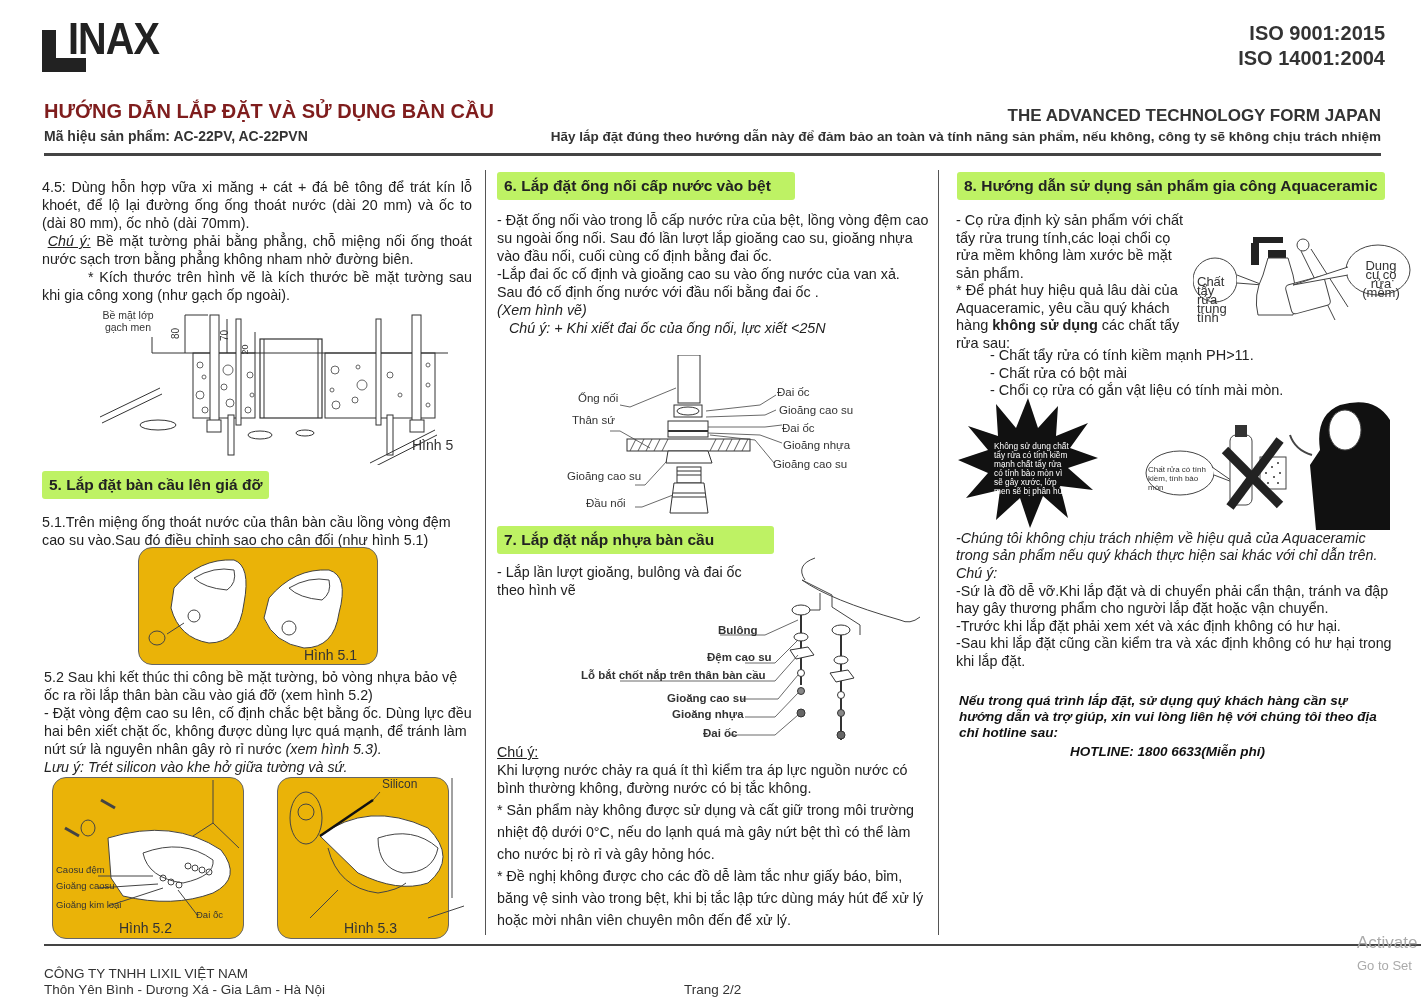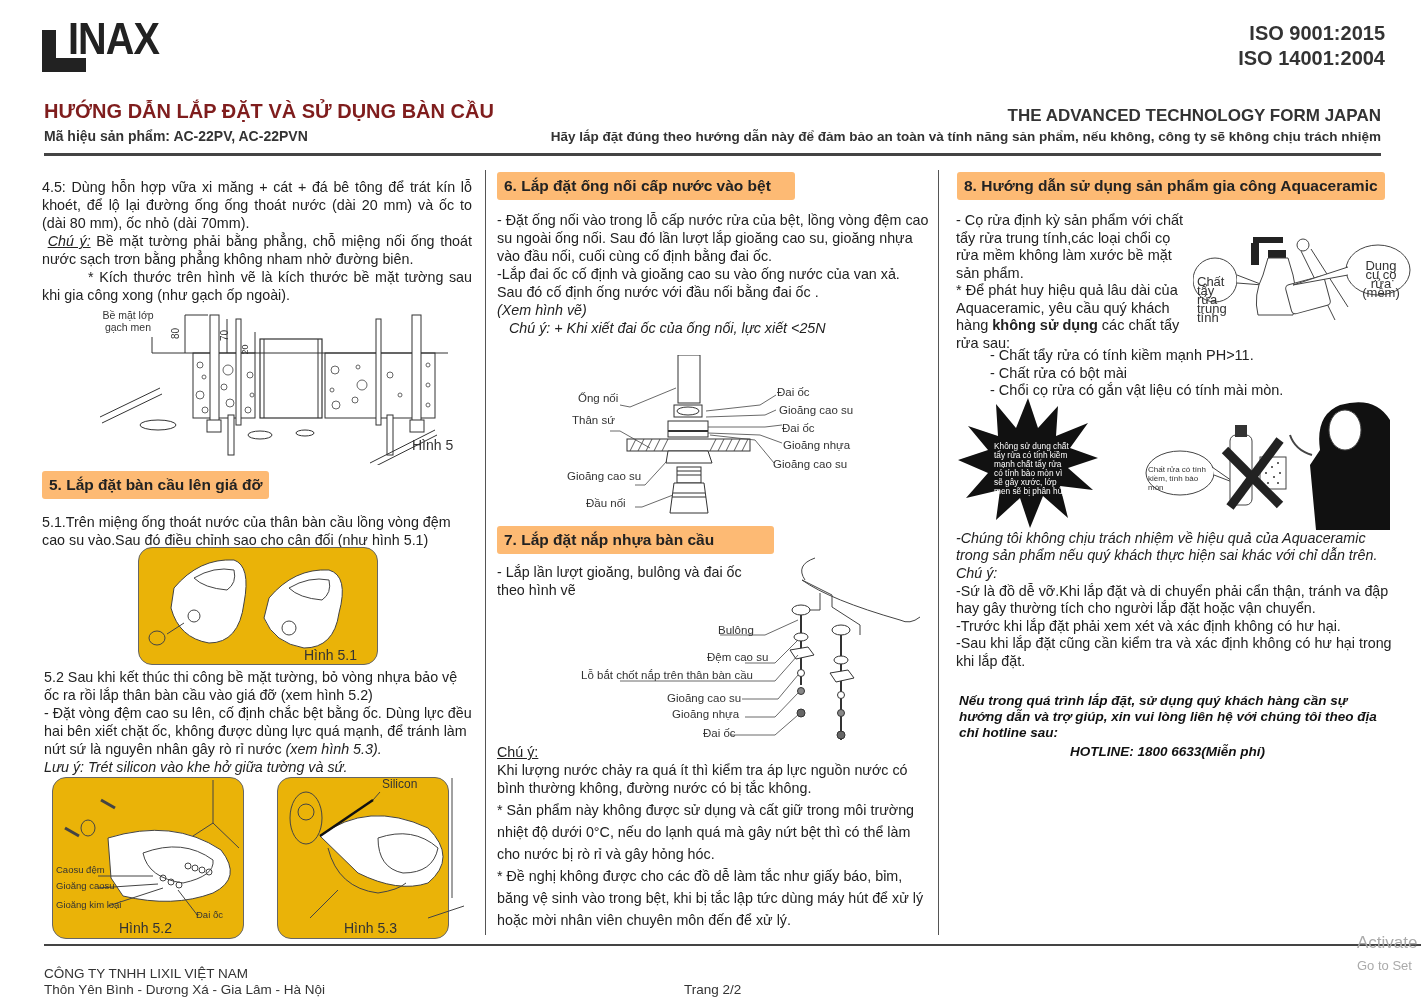--- a/index.html
+++ b/index.html
@@ -14,21 +14,21 @@
   .doc-title { left: 44px; top: 100px; font-size: 20px; font-weight: bold; color: #7f1d1d; }
   .doc-sub { left: 44px; top: 128px; font-size: 14px; font-weight: bold; color: #333; }
   .tagline { right: 40px; top: 106px; font-size: 17px; font-weight: bold; color: #333; }
   .warning { right: 40px; top: 129px; font-size: 13.5px; font-weight: bold; color: #333; }
   .rule { left: 44px; right: 40px; height: 3px; background: #444; }
   .vline { width: 1px; background: #555; }
   .txt { font-size: 14.3px; line-height: 18px; color: #222; }
   .txt p { margin: 0; }
   .ital { font-style: italic; }
   .und { text-decoration: underline; }
-  .sec-head { background: #fdba74; border-radius: 3px; font-size: 15.5px; font-weight: bold; color: #222; padding: 5px 7px; display: inline-block; }
+  .sec-head { background: #bef264; border-radius: 3px; font-size: 15.5px; font-weight: bold; color: #222; padding: 5px 7px; display: inline-block; }
   .fig { position: absolute; }
   .fig-label { position: absolute; font-size: 14px; color: #333; }
   .small-lbl { position: absolute; font-size: 11.5px; color: #333; white-space: nowrap; }
   .tiny-lbl { position: absolute; font-size: 13px; color: #333; line-height: 9px; }
   .framebox { position: absolute; border: 1.3px solid #666; border-radius: 14px; background: #eab308; }
   .hotline-text { font-size: 13.5px; font-weight: bold; font-style: italic; line-height: 16px; color: #111; }
   .footer { font-size: 13.5px; color: #333; line-height: 16px; }
   .activate { right: 0; font-size: 17px; color: #aaa; white-space: nowrap; overflow: hidden; }
   .activate2 { right: 0; font-size: 13px; color: #aaa; white-space: nowrap; overflow: hidden; }
 </style>
@@ -249,21 +249,21 @@
   <div class="small-lbl" style="left:233px; top:84px;">Gioăng nhựa</div>
   <div class="small-lbl" style="left:223px; top:103px;">Gioăng cao su</div>
 </div>
 
 <div class="abs" style="left:497px; top:526px;">
   <span class="sec-head" style="padding-right:60px;">7. Lắp đặt nắp nhựa bàn cầu</span>
 </div>
 
 <div class="abs txt" style="left:497px; top:563px; width:265px;">- Lắp lần lượt gioăng, bulông và đai ốc theo hình vẽ</div>
 
-<div class="fig" style="left:570px; top:555px; width:360px; height:190px;">
+<div class="fig" style="left:570px; top:555px; width:360px; height:190px;font-weight:bold;">
   <svg width="360" height="190">
     <path d="M235 25 Q225 10 245 3" fill="none" stroke="#444"></path>
     <path d="M232 25 Q260 45 330 65 Q340 70 350 62" fill="none" stroke="#444"></path>
     <path d="M232 25 L262 40 L262 52 L290 70 L290 80" fill="none" stroke="#444"></path>
     <path d="M250 38 L250 55 L232 55" fill="none" stroke="#444"></path>
     <ellipse cx="231" cy="55" rx="9" ry="5" fill="#fff" stroke="#333"></ellipse>
     <ellipse cx="271" cy="75" rx="9" ry="5" fill="#fff" stroke="#333"></ellipse>
     <line x1="231" y1="60" x2="231" y2="130" stroke="#333" stroke-width="2"></line>
     <line x1="271" y1="80" x2="271" y2="185" stroke="#333" stroke-width="2"></line>
     <ellipse cx="231" cy="82" rx="7" ry="4" fill="#fff" stroke="#333"></ellipse>
@@ -362,21 +362,21 @@
     <path d="M200 10 Q175 20 180 55 L170 70 L176 135 L250 135 L250 25 Q235 0 200 10 Z" fill="#111"></path>
     <ellipse cx="205" cy="35" rx="16" ry="20" fill="#fff" stroke="#444"></ellipse>
     <path d="M172 60 Q155 55 150 40" fill="none" stroke="#444" stroke-width="2"></path>
   </svg>
   <div class="tiny-lbl" style="left:8px; top:70px; width:66px; font-size:8px;">Chất rửa có tính kiềm, tính bào mòn</div>
 </div>
 
 <div class="abs txt ital" style="left:956px; top:530px; width:440px; line-height:17px;">-Chúng tôi không chịu trách nhiệm về hiệu quả của Aquaceramic trong sản phẩm nếu quý khách thực hiện sai khác với chỉ dẫn trên.</div>
 <div class="abs txt" style="left:956px; top:565px; width:440px; line-height:17.5px;">
   <p class="ital">Chú ý:</p>
-  <p>-Sứ là đồ dễ vỡ.Khi lắp đặt và di chuyển phải cẩn thận, tránh va đập hay gây thường tích cho người lắp đặt hoặc vận chuyển.</p>
+  <p>-Sứ là đồ dễ vỡ.Khi lắp đặt và di chuyển phải cẩn thận, tránh va đập hay gây thương phẩm cho người lắp đặt hoặc vận chuyển.</p>
   <p>-Trước khi lắp đặt phải xem xét và xác định không có hư hại.</p>
   <p>-Sau khi lắp đặt cũng cần kiểm tra và xác định không có hư hại trong khi lắp đặt.</p>
 </div>
 
 <div class="abs hotline-text" style="left:959px; top:693px; width:420px;">Nếu trong quá trình lắp đặt, sử dụng quý khách hàng cần sự hướng dẫn và trợ giúp, xin vui lòng liên hệ với chúng tôi theo địa chỉ hotline sau:</div>
 <div class="abs hotline-text" style="left:1070px; top:744px;">HOTLINE: 1800 6633(Miễn phí)</div>
 
 <div class="abs rule" style="top:944px; height:2px; right:0;"></div>
 <div class="abs footer" style="left:44px; top:966px;">CÔNG TY TNHH LIXIL  VIỆT  NAM</div>
 <div class="abs footer" style="left:44px; top:982px;">Thôn Yên Bình - Dương Xá - Gia Lâm - Hà Nội</div>

